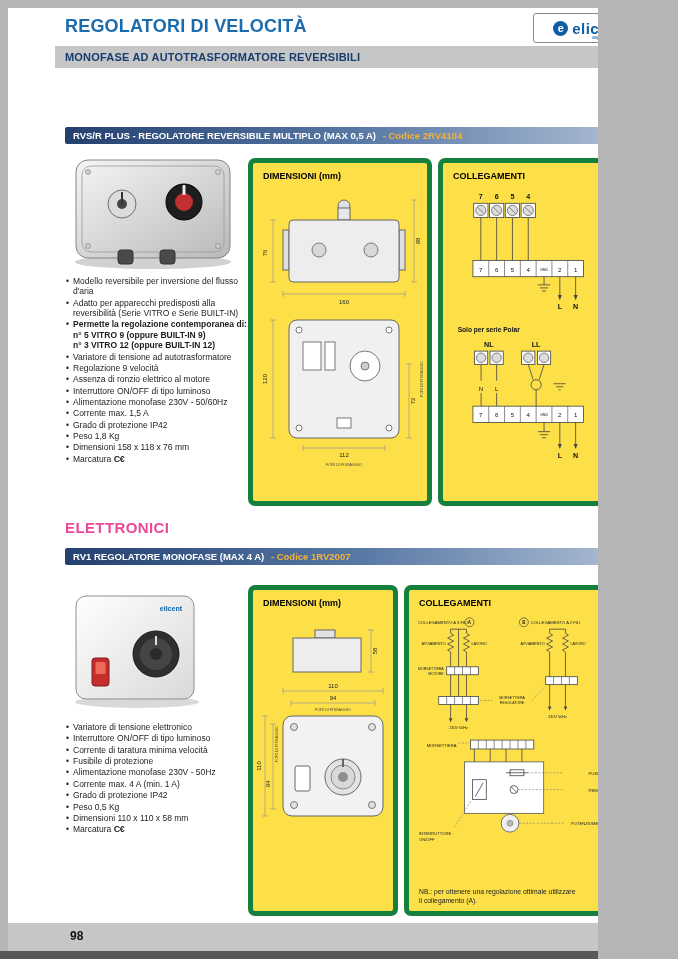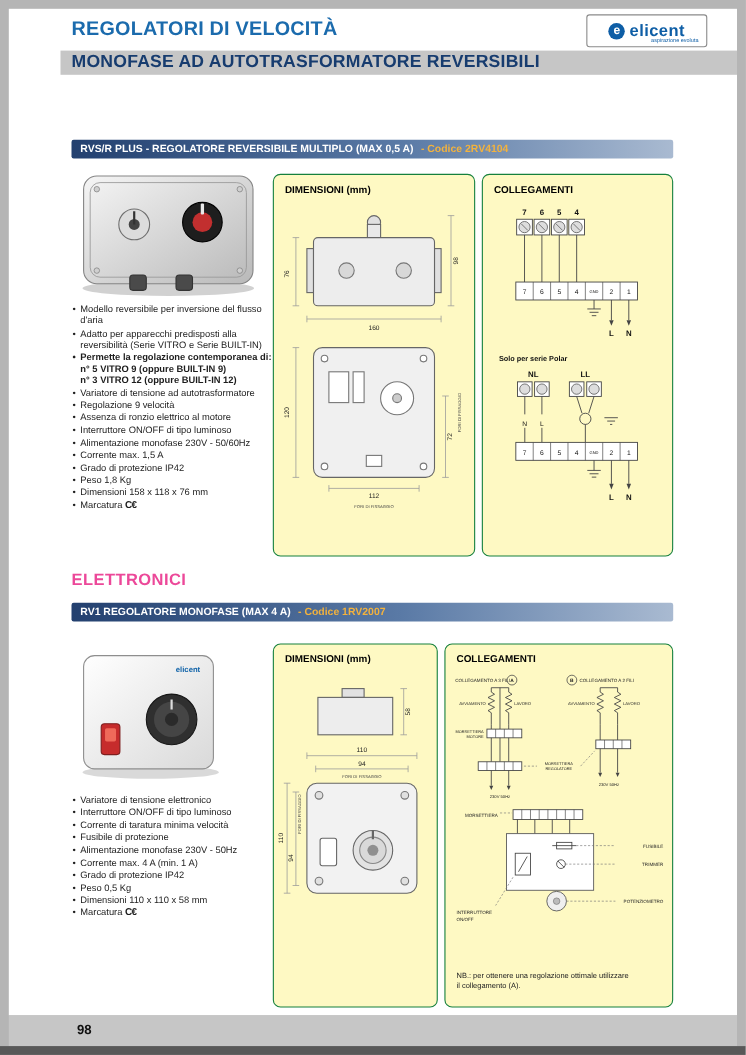--- a/index.html
+++ b/index.html
@@ -1,41 +1,41 @@
 <!DOCTYPE html>
 <html><head>
 <meta charset="utf-8">
 <style>
   *{box-sizing:border-box;margin:0;padding:0}
   html,body{width:678px;height:959px}
   body{background:#b5b5b5;font-family:"Liberation Sans",sans-serif}
-  .page{position:relative;width:678px;height:959px;background:#b5b5b5;overflow:hidden}
+  .page{position:relative;width:598px;height:959px;background:#b5b5b5;overflow:hidden}
   .sheet{position:absolute;left:8px;top:8px;width:662px;height:915px;background:#fff}
   .title{position:absolute;left:57px;top:8px;font-size:18px;font-weight:bold;color:#1b6bad;letter-spacing:.2px}
   .subtitle-bar{position:absolute;left:47px;top:38px;right:0;height:22px;background:#c6c6c6}
-  .subtitle{display:block;line-height:22px;padding-left:10px;font-size:16px;font-weight:bold;color:#173c6f;letter-spacing:.2px}
+  .subtitle{display:block;line-height:22px;padding-left:10px;font-size:11px;font-weight:bold;color:#173c6f;letter-spacing:.2px}
   .logo{position:absolute;left:525px;top:5px;width:110px;height:30px;background:#fff;border:1px solid #8a8a8a;border-radius:3px;display:flex;align-items:center;justify-content:center;gap:4px}
   .logo-e{width:15px;height:15px;border-radius:50%;background:#0e5ea6;color:#fff;font-weight:bold;font-size:11px;line-height:15px;text-align:center}
   .logo-text{color:#0e5ea6;font-weight:bold;font-size:15px;letter-spacing:.4px}
   .logo-tag{position:absolute;right:7px;bottom:2px;font-size:5px;color:#0e5ea6}
   .sbar{position:absolute;left:57px;width:547px;height:17px;border-radius:2px;background:linear-gradient(90deg,#23406f 0%,#5a7aa6 55%,#a9bad1 100%);color:#fff;font-size:9.5px;font-weight:bold;line-height:17px;padding-left:8px;white-space:nowrap}
   .sbar .code{color:#f2b23e;margin-left:4px}
   .sbar1{top:119px}.sbar2{top:540px}
   .eheading{position:absolute;left:57px;top:511px;font-size:15px;font-weight:bold;color:#ec4899;letter-spacing:.4px}
   .photo{position:absolute}
   .photo1{left:52px;top:138px;width:185px;height:128px}
   .photo2{left:54px;top:580px;width:150px;height:125px}
   .features{position:absolute;width:184px;list-style:none;font-size:8.5px;line-height:1.22;color:#1d1d1d}
   .f1{left:57px;top:268px}.f2{left:57px;top:714px}
   .features li{position:relative;padding-left:8px;margin-bottom:1px}
   .features li::before{content:"•";position:absolute;left:1px;top:0}
   .features li.bold{font-weight:bold}
   .ft{white-space:pre-line}
   .ce{font-weight:bold;font-size:9px;letter-spacing:-.5px}
-  .panel{position:absolute;background:#fef9c3;border:1px solid #15803d;border-radius:7px}
+  .panel{position:absolute;background:#fde047;border:5px solid #15803d;border-radius:7px}
   .p1d{left:240px;top:150px;width:184px;height:348px}
   .p1c{left:430px;top:150px;width:174px;height:348px}
   .p2d{left:240px;top:577px;width:150px;height:331px}
   .p2c{left:396px;top:577px;width:208px;height:331px}
   .panel-title{margin:8px 0 0 10px;font-size:9px;font-weight:bold;color:#000}
   .dwg{position:absolute}
   .d1{left:6px;top:26px;width:170px;height:310px}
   .c1{left:4px;top:24px;width:164px;height:316px}
   .d2{left:4px;top:26px;width:140px;height:296px}
   .c2{left:4px;top:22px;width:198px;height:272px}

